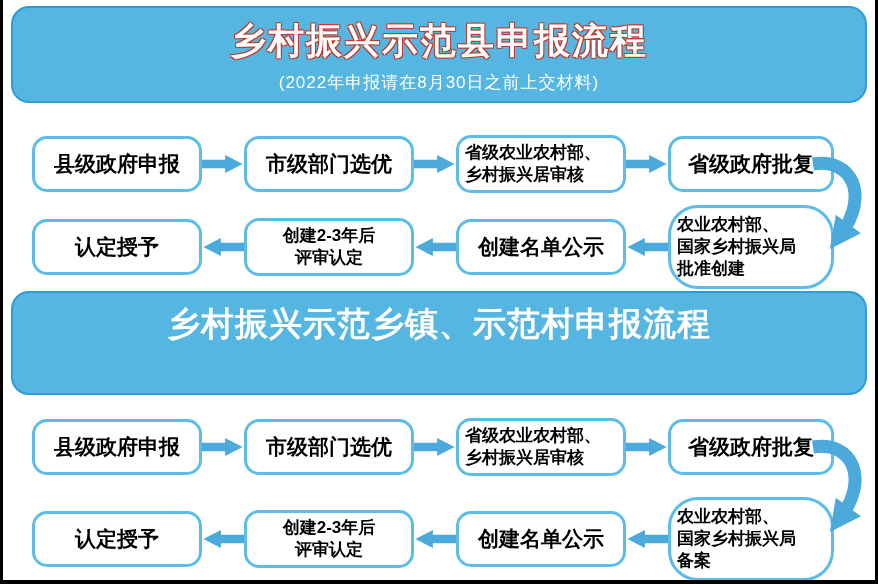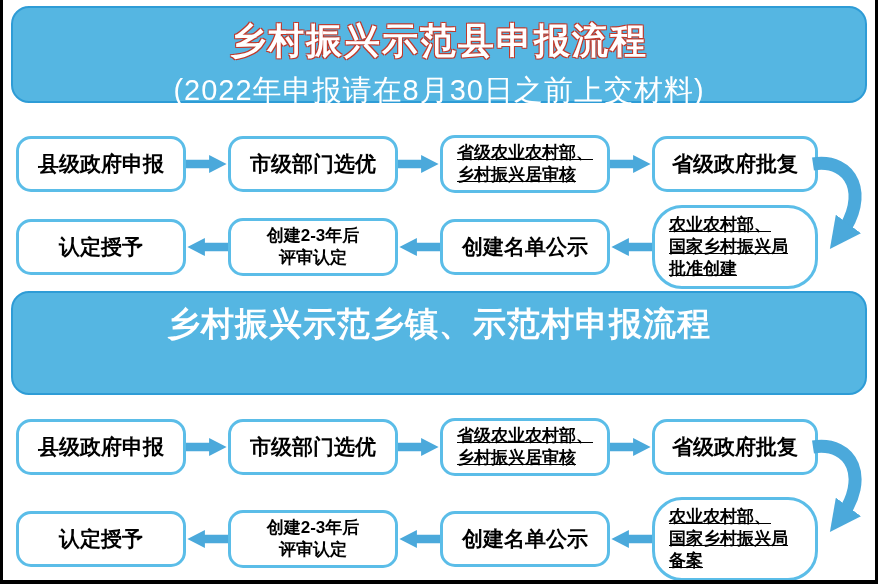--- a/index.html
+++ b/index.html
@@ -14,43 +14,43 @@
     margin:6px 8px 0; height:97px;
     background:var(--banner-bg,#55B6E2);
     border:2px solid var(--banner-border,#2E9CD6);
     border-radius:18px; text-align:center; color:var(--banner-text,#fff);
   }
   .banner-title { margin:9px 0 0; font-size:36px; font-weight:bold; letter-spacing:2px; }
   .banner-title.outlined {
     text-shadow:-1px -1px 0 var(--title-outline,#C0392B), 1px -1px 0 var(--title-outline,#C0392B),
                 -1px 1px 0 var(--title-outline,#C0392B), 1px 1px 0 var(--title-outline,#C0392B);
   }
-  .banner-subtitle { margin:5px 0 0; font-size:29px; font-weight:normal; letter-spacing:1px; }
+  .banner-subtitle { margin:5px 0 0; font-size:17px; font-weight:normal; letter-spacing:1px; }
   .banner.second { margin-top:2px; height:104px; }
   .banner.second .banner-title { font-size:33px; letter-spacing:1px; }
 
-  .flow { position:relative; margin-top:33px; padding-left:13px; }
+  .flow { position:relative; margin-top:33px; padding-left:13px;margin-left:16px; }
   .flow.second { margin-top:24px; }
   .row {
     display:grid;
     grid-template-columns:170px 42px 170px 42px 170px 42px 166px;
     align-items:center;
   }
   .row-a { height:56px; }
   .row-b { margin-top:13px; }
   .flow.second .row-b { margin-top:22px; }
 
   .step {
     background:#fff; border:3px solid var(--box-border,#5BBDE8); border-radius:15px;
     min-height:56px; display:flex; align-items:center; justify-content:center;
     font-weight:bold; font-size:21px; color:var(--text,#000);
     text-align:center; white-space:nowrap; padding:4px 6px;
   }
   .step.multiline { font-size:17px; line-height:1.3; white-space:pre-line; }
-  .step.align-left { justify-content:flex-start; text-align:left; padding-left:14px;text-decoration:underline; }
+  .step.align-left { justify-content:flex-start; text-align:left; padding-left:6px; }
   .step.tall { min-height:84px;border-radius:30px; }
 
   .harrow { display:flex; align-items:center; justify-content:center; }
   .harrow svg { width:42px; height:26px; display:block; }
   .harrow path { fill:var(--arrow,#4BA9DB); }
 
   .curve { position:absolute; top:14px; right:2px; width:62px; height:110px; }
   .curve path.c { fill:none; stroke:var(--arrow,#4BA9DB); stroke-width:13; }
   .curve .head { fill:var(--arrow,#4BA9DB); }
 </style>

